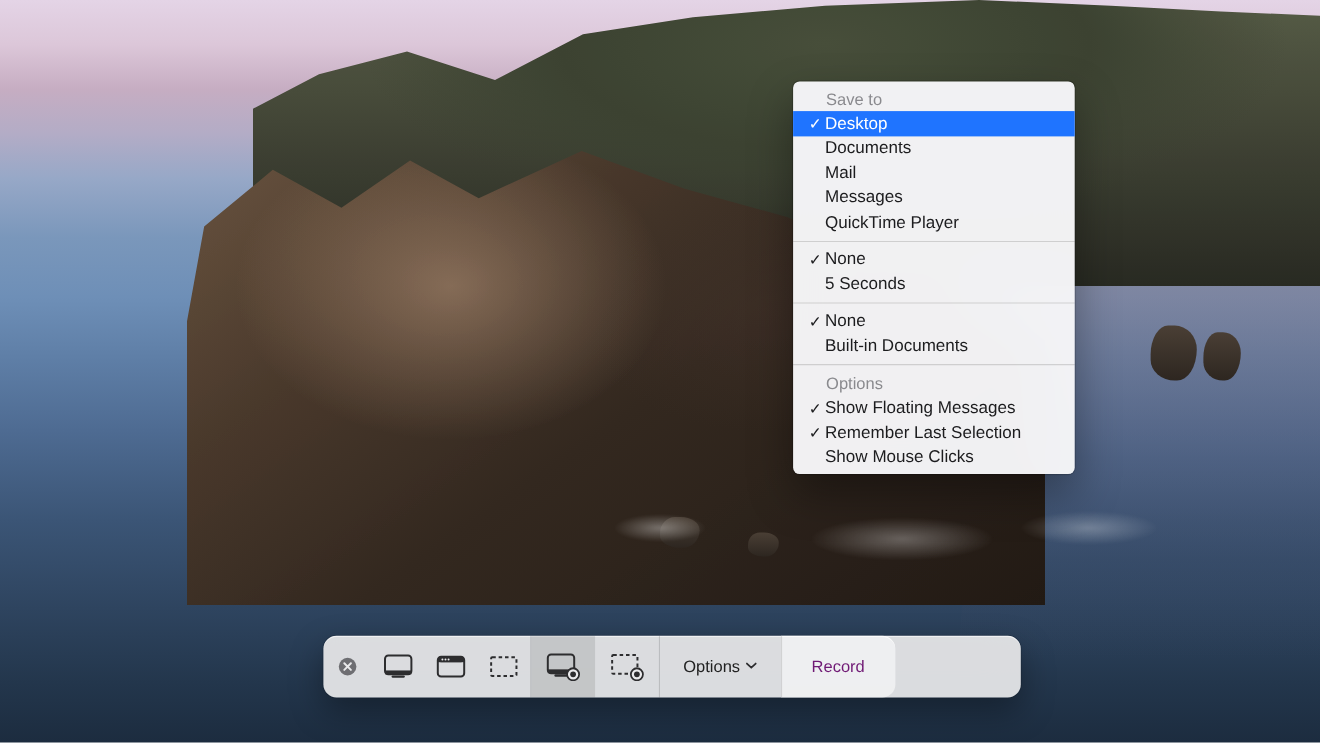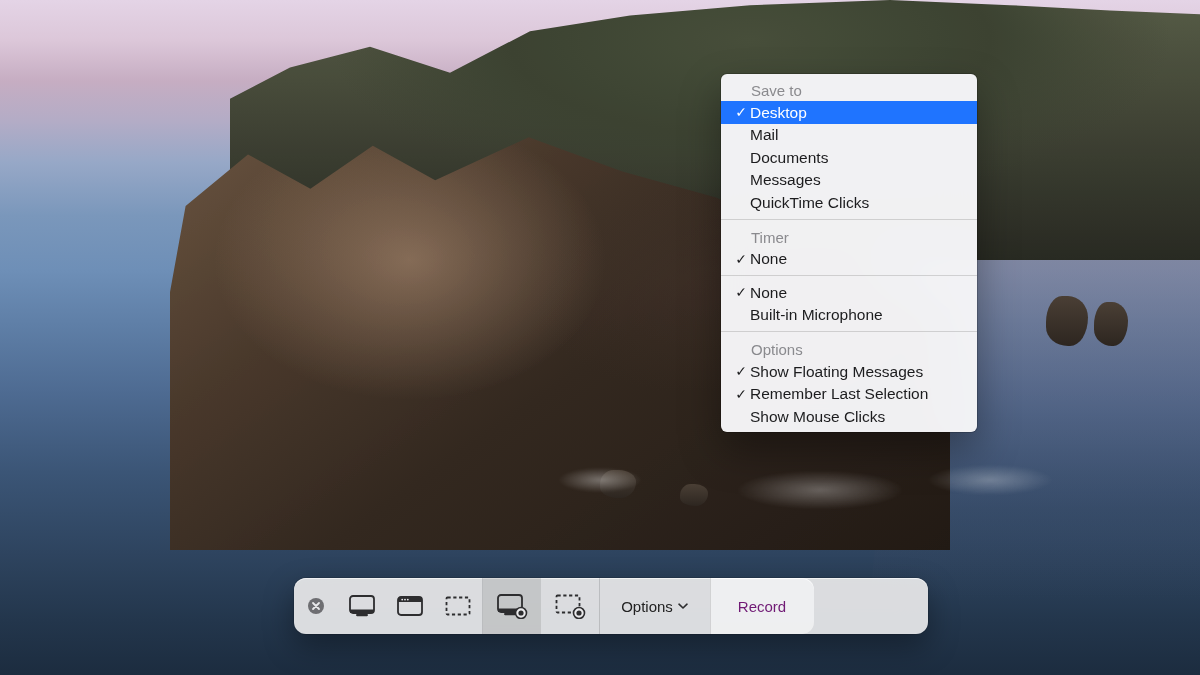--- a/index.html
+++ b/index.html
@@ -274,52 +274,55 @@
 
 <div class="menu">
 
   <div class="header">Save to</div>
   <div class="item checked highlight">
     <span class="check">✓</span>
     <span class="label">Desktop</span>
   </div>
   <div class="item">
     <span class="check">✓</span>
+    <span class="label">Documents</span>
+  </div>
+  <div class="item">
+    <span class="check">✓</span>
     <span class="label">Mail</span>
   </div>
   <div class="item">
     <span class="check">✓</span>
-    <span class="label">Documents</span>
-  </div>
-  <div class="item">
-    <span class="check">✓</span>
     <span class="label">Messages</span>
   </div>
   <div class="item">
     <span class="check">✓</span>
-    <span class="label">QuickTime Clicks</span>
+    <span class="label">QuickTime Player</span>
   </div>
 
   <hr>
 
-  <div class="header">Timer</div>
   <div class="item checked">
     <span class="check">✓</span>
     <span class="label">None</span>
   </div>
+  <div class="item">
+    <span class="check">✓</span>
+    <span class="label">5 Seconds</span>
+  </div>
 
   <hr>
 
   <div class="item checked">
     <span class="check">✓</span>
     <span class="label">None</span>
   </div>
   <div class="item">
     <span class="check">✓</span>
-    <span class="label">Built-in Microphone</span>
+    <span class="label">Built-in Documents</span>
   </div>
 
   <hr>
 
   <div class="header">Options</div>
   <div class="item checked">
     <span class="check">✓</span>
     <span class="label">Show Floating Messages</span>
   </div>
   <div class="item checked">

